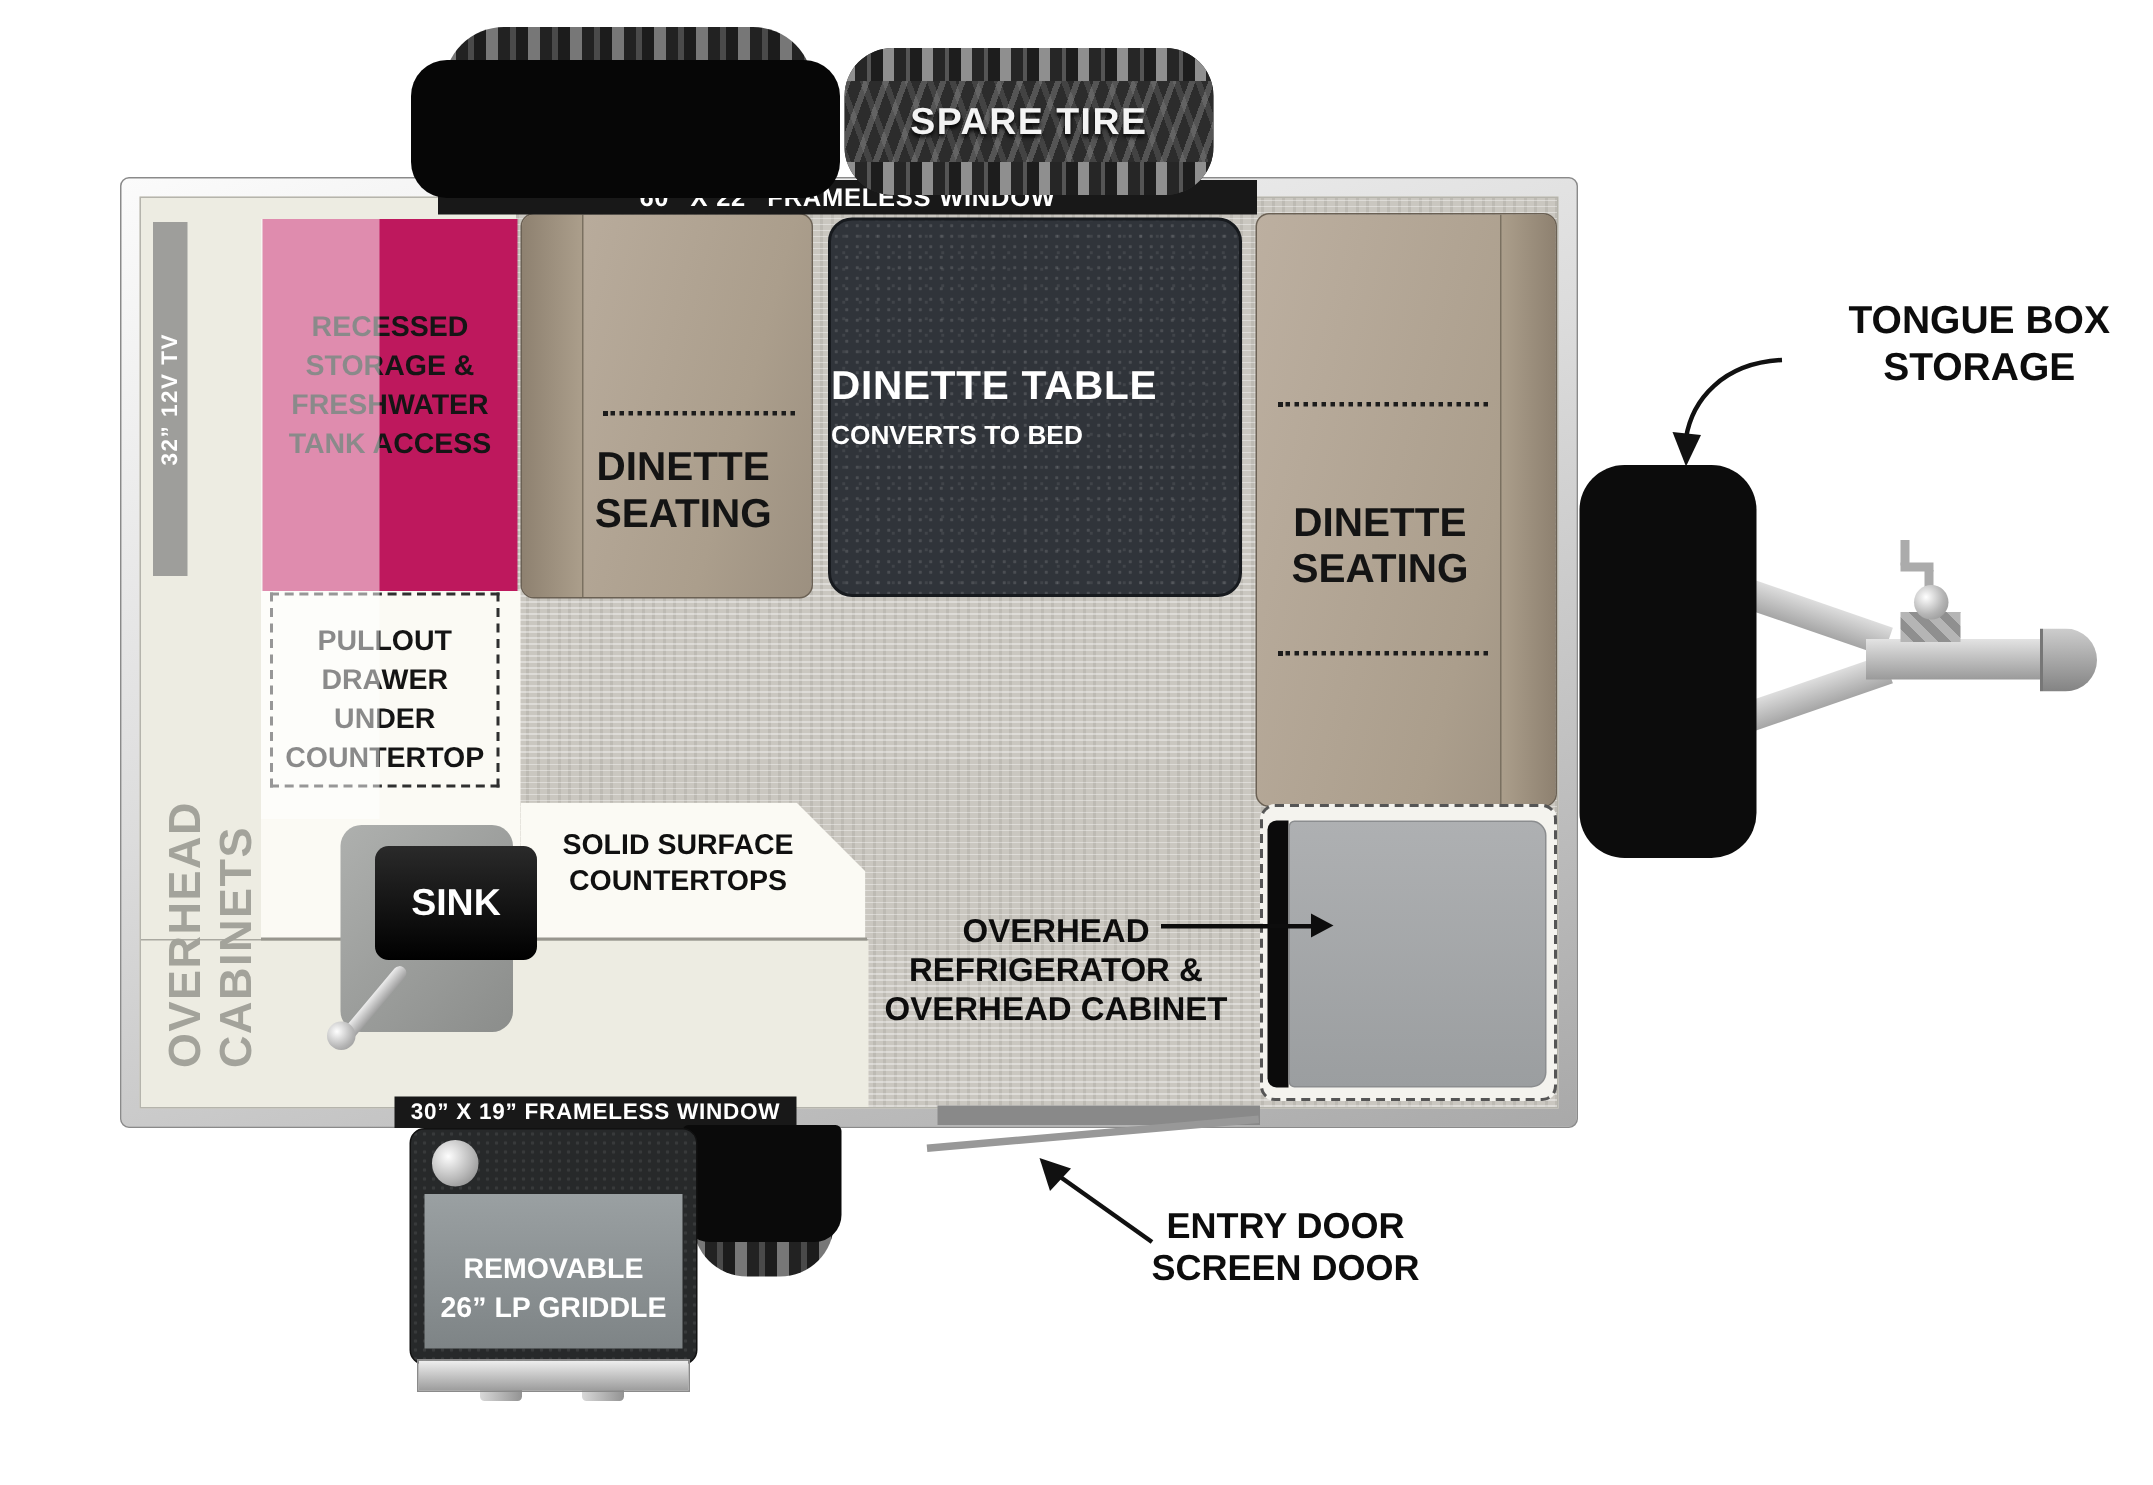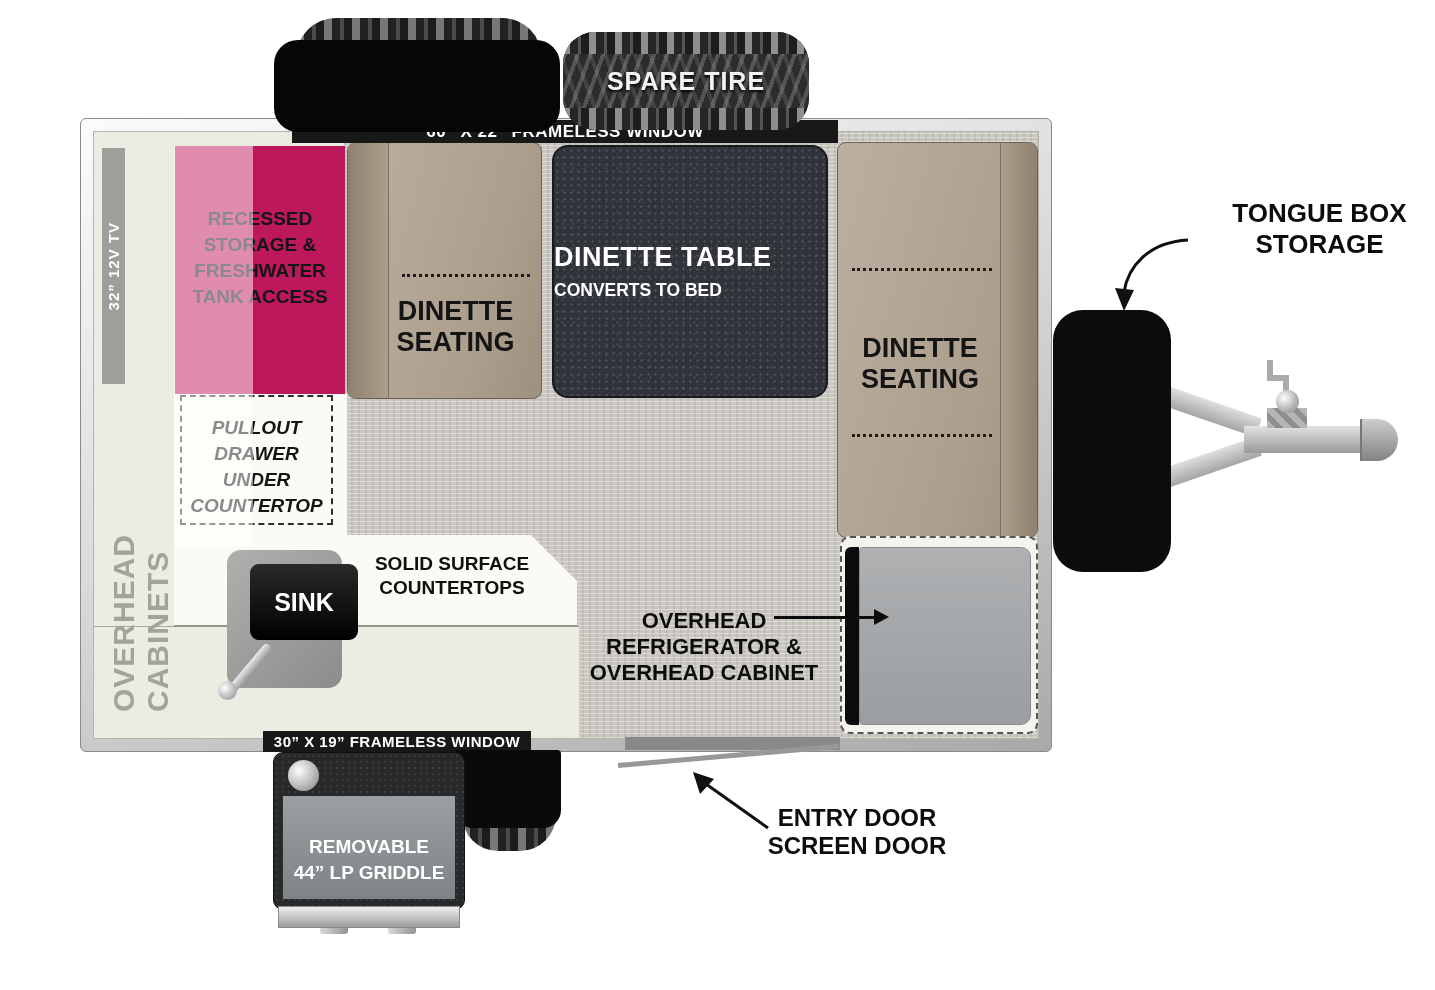--- a/index.html
+++ b/index.html
@@ -35,21 +35,21 @@
 
   .storage-panel{left:81px;top:14px;width:170px;height:248px;background:#be185d;z-index:3;
      display:flex;flex-direction:column;align-items:center;padding-top:60px;box-sizing:border-box;
      font-size:19px;font-weight:bold;line-height:26px;color:#151515;text-align:center;}
   .countertop-a{left:80px;top:262px;width:173px;height:232px;background:#fbfaf4;z-index:3;}
   .countertop-b{left:253px;top:403px;width:230px;height:91px;background:#fbfaf4;z-index:3;
      clip-path:polygon(0 0,184px 0,230px 46px,230px 91px,0 91px);}
   .counter-line{left:80px;top:493px;width:404px;height:2px;background:#97968e;z-index:3;}
   .pullout-box{left:86px;top:263px;width:153px;height:130px;border:2px dashed #2f2f2f;z-index:4;
      display:flex;flex-direction:column;align-items:center;padding-top:18px;box-sizing:border-box;
-     font-size:19px;font-weight:bold;line-height:26px;color:#141414;text-align:center;font-style:italic;}
+     font-size:19px;font-weight:bold;line-height:26px;color:#141414;text-align:center;}
   .lighten{left:80px;top:14px;width:79px;height:400px;background:rgba(255,255,255,.5);z-index:6;pointer-events:none;}
 
   .vtext{writing-mode:vertical-rl;transform:rotate(180deg);}
   .tv-bar{left:8px;top:16px;width:23px;height:236px;background:#9e9e9b;z-index:3;display:flex;
      align-items:center;justify-content:center;color:#fff;font-size:15px;font-weight:bold;letter-spacing:1px;}
   .overhead-label{left:18px;top:250px;width:58px;height:330px;z-index:3;display:flex;align-items:center;justify-content:center;
      color:#a3a39b;font-size:30px;font-weight:bold;letter-spacing:1px;}
 
   .countertop-text{left:258px;top:420px;width:200px;text-align:center;font-size:19px;font-weight:bold;
      line-height:24px;color:#101010;z-index:4;}
@@ -260,21 +260,21 @@
     <div class="tline">ENTRY DOOR</div>
     <div class="tline">SCREEN DOOR</div>
   </div>
 
   <div class="abs tread tread-bottom-wheel"></div>
   <div class="abs fender-bottom"></div>
   <div class="abs griddle">
     <div class="griddle-knob"></div>
     <div class="griddle-panel">
       <div class="tline">REMOVABLE</div>
-      <div class="tline">44” LP GRIDDLE</div>
+      <div class="tline">26” LP GRIDDLE</div>
     </div>
   </div>
   <div class="abs griddle-foot" style="left:320px;top:920px;"></div>
   <div class="abs griddle-foot" style="left:388px;top:920px;"></div>
   <div class="abs griddle-base"></div>
 
   <div class="abs hitch arm-upper"></div>
   <div class="abs hitch arm-lower"></div>
   <div class="abs hitch shaft"></div>
   <div class="abs endcap"></div>

